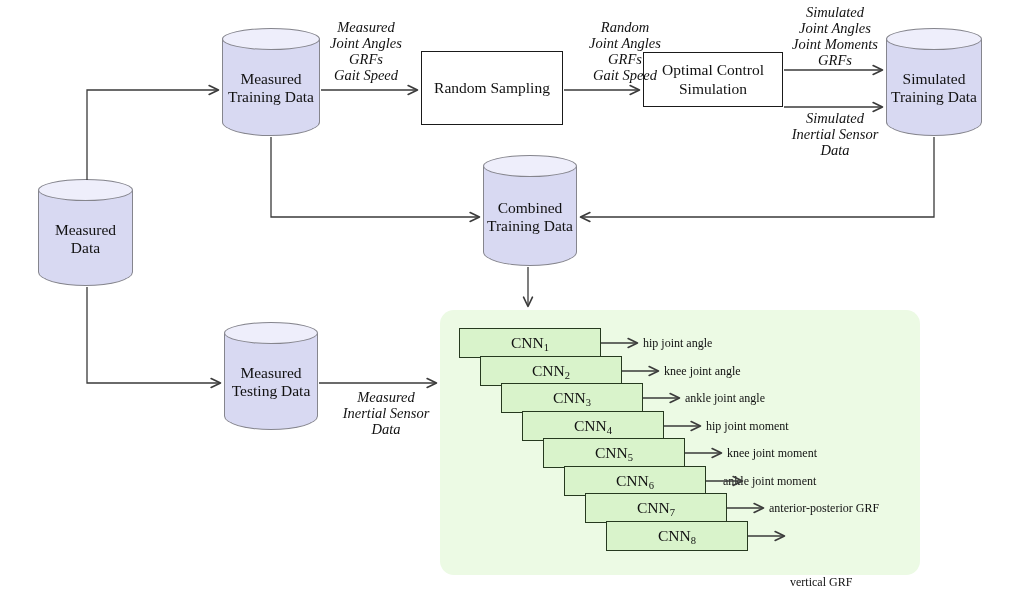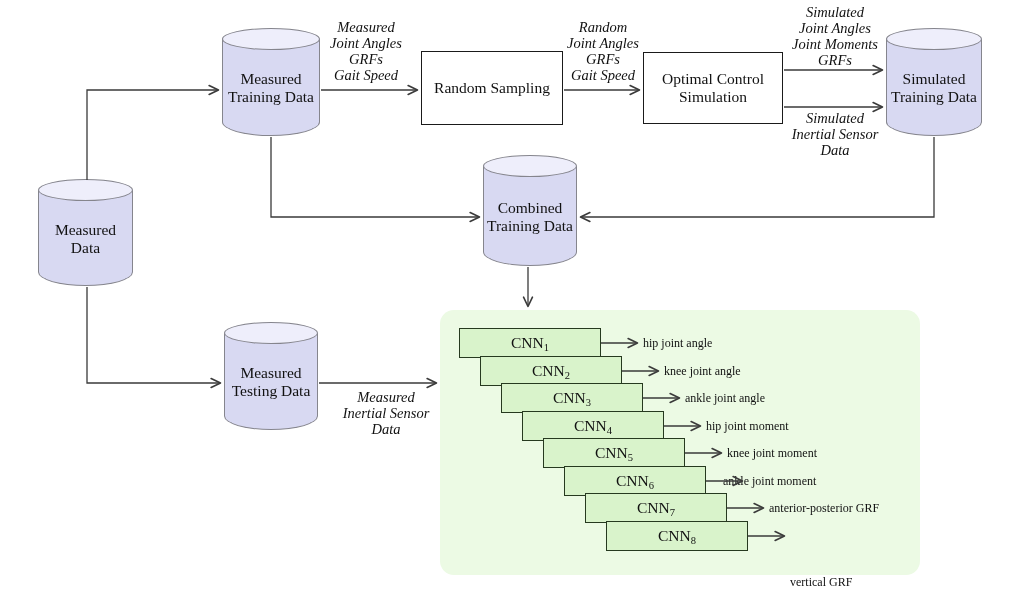--- a/index.html
+++ b/index.html
@@ -114,28 +114,28 @@
   </div>
 
   <div class="cylinder" style="left:224px;top:322px;width:94px;height:108px;">
     <div class="cyl-body"></div>
     <div class="cyl-top"></div>
     <div class="cyl-label">Measured
 Testing Data</div>
   </div>
 
   <div class="process-box" style="left:421px;top:51px;width:142px;height:74px;font-family:Liberation Serif, serif;">Random Sampling</div>
-  <div class="process-box" style="left:643px;top:52px;width:140px;height:72px;">Optimal Control
+  <div class="process-box" style="left:643px;top:52px;width:140px;height:55px;">Optimal Control
 Simulation</div>
 
   <div class="flow-label" style="left:301px;top:19px;">Measured
 Joint Angles
 GRFs
 Gait Speed</div>
-  <div class="flow-label" style="left:538px;top:19px;">Random
+  <div class="flow-label" style="left:560px;top:19px;">Random
 Joint Angles
 GRFs
 Gait Speed</div>
   <div class="flow-label" style="left:770px;top:4px;">Simulated
 Joint Angles
 Joint Moments
 GRFs</div>
   <div class="flow-label" style="left:770px;top:110px;">Simulated
 Inertial Sensor
 Data</div>

